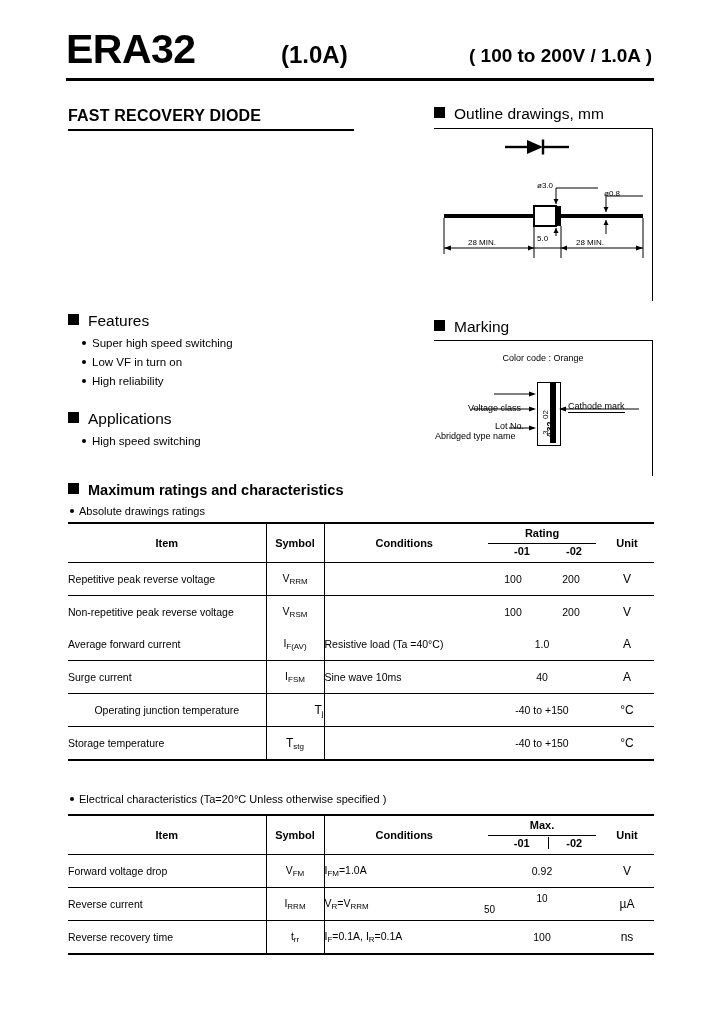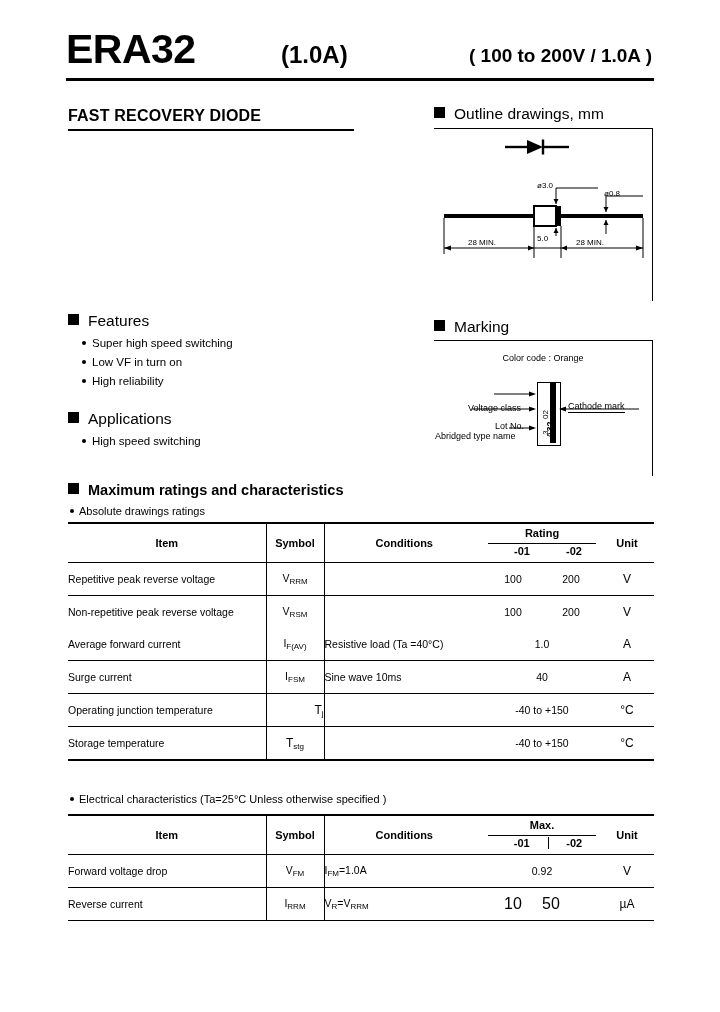--- a/index.html
+++ b/index.html
@@ -399,39 +399,39 @@
 
     <tr>
       <td class="cell-item rule-thin-bot" style="height:32px;">Surge current</td>
       <td class="cell-c rule-thin-bot vline-l vline-r"><span>I</span><span class="sub">FSM</span></td>
       <td class="cell-cond rule-thin-bot">Sine  wave  10ms</td>
       <td class="cell-c rule-thin-bot">40</td>
       <td class="cell-c rule-thin-bot" style="font-size:12px;">A</td>
     </tr>
 
     <tr>
-      <td class="cell-item rule-thin-bot" style="height:32px;">Operating junction temperature</td>
+      <td class="cell-item rule-thin-bot" style="height:32px;text-align:center;">Operating junction temperature</td>
       <td class="cell-c rule-thin-bot vline-l vline-r" style="font-size:12px;text-align:right;"><span>T</span><span class="sub">j</span></td>
       <td class="cell-cond rule-thin-bot"></td>
       <td class="cell-c rule-thin-bot">-40  to +150</td>
       <td class="cell-c rule-thin-bot" style="font-size:12px;">°C</td>
     </tr>
 
     <tr>
       <td class="cell-item rule-bot" style="height:32px;">Storage temperature</td>
       <td class="cell-c rule-bot vline-l vline-r" style="font-size:12px;"><span>T</span><span class="sub">stg</span></td>
       <td class="cell-cond rule-bot"></td>
       <td class="cell-c rule-bot">-40  to +150</td>
       <td class="cell-c rule-bot" style="font-size:12px;">°C</td>
     </tr>
   </tbody>
     </table>
 
   <div class="small-note" style="left:70px; top:793px;">
-    <span class="dot"></span><span>Electrical  characteristics  (Ta=25°C  Unless  otherwise  specified )</span>
+    <span class="dot"></span><span>Electrical  characteristics  (Ta=20°C  Unless  otherwise  specified )</span>
   </div>
 
   <table class="tbl" style="left:68px; top:814px; width:586px;">
     <colgroup>
       <col style="width:198px">
       <col style="width:58px">
       <col style="width:160px">
       <col style="width:116px">
       <col style="width:54px">
     </colgroup>
@@ -459,24 +459,31 @@
       <td class="cell-cond rule-thin-bot"><span>I</span><span class="sub">FM</span><span>=1.0A</span></td>
       <td class="cell-c rule-thin-bot">0.92</td>
       <td class="cell-c rule-thin-bot" style="font-size:12px;">V</td>
     </tr>
 
     <tr>
       <td class="cell-item rule-thin-bot" style="height:32px;">Reverse current</td>
       <td class="cell-c rule-thin-bot vline-l vline-r"><span>I</span><span class="sub">RRM</span></td>
       <td class="cell-cond rule-thin-bot"><span>V</span><span class="sub">R</span><span>=V</span><span class="sub">RRM</span></td>
       <td class="rule-thin-bot" style="padding:0;">
-        <div style="display:flex; font-size:16px;">
+        <div style="display:flex; font-size:10px;flex-direction:column;">
           <div style="flex:1; text-align:center;">10</div>
           <div style="flex:1; ">50</div>
         </div>
       </td>
       <td class="cell-c rule-thin-bot" style="font-size:12px;">µA</td>
     </tr>
 
+    <tr>
+      <td class="cell-item rule-bot" style="height:32px;">Reverse recovery time</td>
+      <td class="cell-c rule-bot vline-l vline-r"><span>t</span><span class="sub">rr</span></td>
+      <td class="cell-cond rule-bot"><span>I</span><span class="sub">F</span><span>=0.1A, I</span><span class="sub">R</span><span>=0.1A</span></td>
+      <td class="cell-c rule-bot">100</td>
+      <td class="cell-c rule-bot" style="font-size:12px;">ns</td>
+    </tr>
   </tbody>
     </table>
 
 </div>
 
 </body></html>

